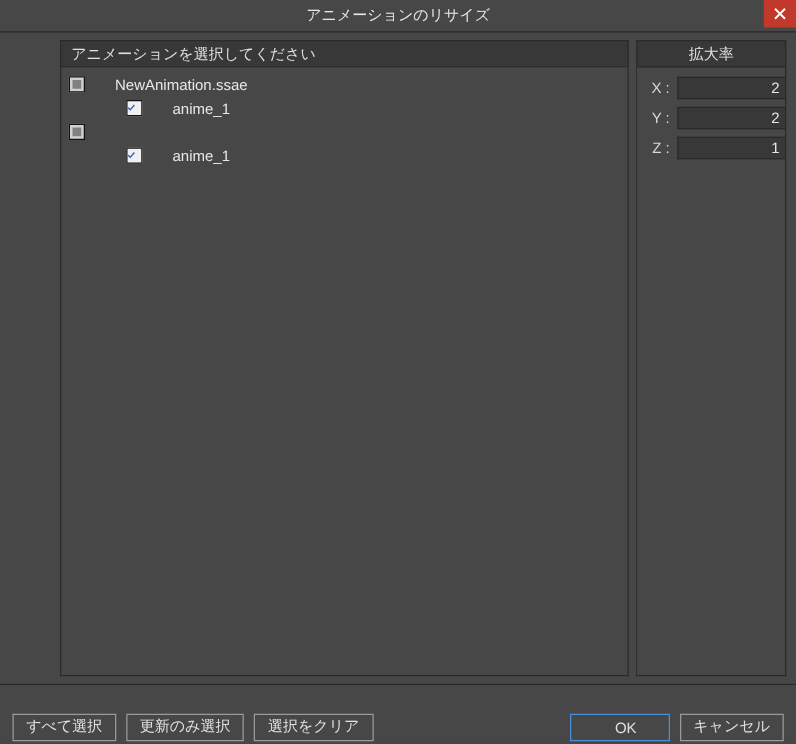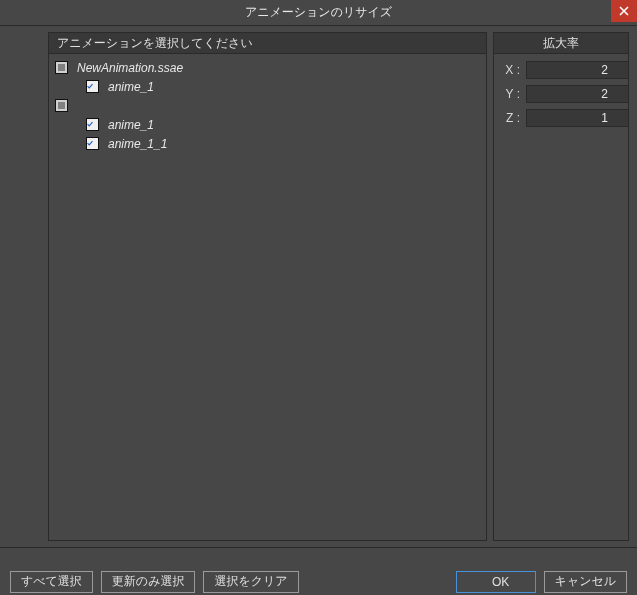--- a/index.html
+++ b/index.html
@@ -37,21 +37,21 @@
     padding: 6px 8px 6px 8px;
     gap: 6px;
     margin-left: 40px;
   }
   .panel {
     display: flex;
     flex-direction: column;
     background: #474747;
   }
   .panel-left { flex: 1; min-width: 0; }
-  .panel-right { width: 136px; flex: none; }
+  .panel-right { width: 120px; flex: none; }
   .panel-header {
     height: 22px;
     background: #383838;
     border: 1px solid #2a2a2a;
     display: flex;
     align-items: center;
     padding: 0 8px;
     color: #e0e0e0;
   }
   .panel-right .panel-header { justify-content: center; }
@@ -61,22 +61,21 @@
     border: 1px solid #2a2a2a;
     border-top: none;
     padding: 4px 2px;
     overflow: auto;
   }
   .tree-row {
     display: flex;
     align-items: center;
     height: 19px;
     padding-left: 4px;
-    gap: 9px;
-    font-style: italic;
+    gap: 24px;
   }
   .tree-row .spacer-child { width: 22px; flex: none; }
   .checkbox {
     width: 13px; height: 13px;
     background: #f0f0f0;
     border: 1px solid #111;
     display: flex; align-items: center; justify-content: center;
     cursor: pointer;
     flex: none;
   }
@@ -178,29 +177,20 @@
         </div>
         <div class="tree-row">
           <span class="spacer-child"></span>
           <span class="checkbox checked">
             <svg viewBox="0 0 11 11">
               <path d="M1 5 L4 8 L10 1" stroke="#2060c0" stroke-width="2" fill="none"></path>
             </svg>
           </span>
           <span class="tree-label">anime_1</span>
         </div>
-        <div class="tree-row">
-          <span class="spacer-child"></span>
-          <span class="checkbox checked">
-            <svg viewBox="0 0 11 11">
-              <path d="M1 5 L4 8 L10 1" stroke="#2060c0" stroke-width="2" fill="none"></path>
-            </svg>
-          </span>
-          <span class="tree-label">anime_1_1</span>
-        </div>
       </div>
   </div>
 
   <div class="panel panel-right">
     <div class="panel-header">
       <span>拡大率</span>
     </div>
     <div class="panel-body">
       <div class="scale-row">
         <span class="scale-label">X :</span>

